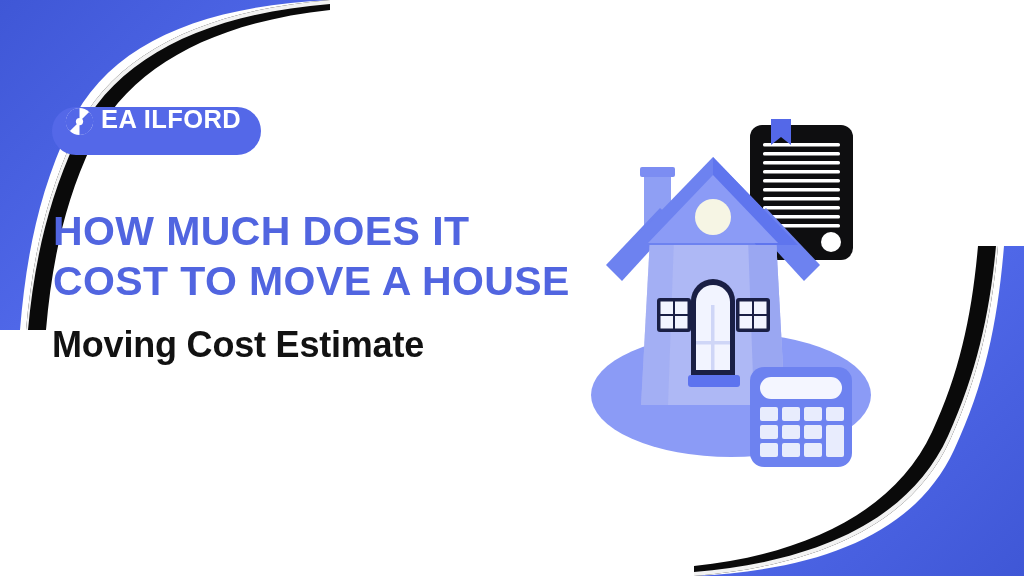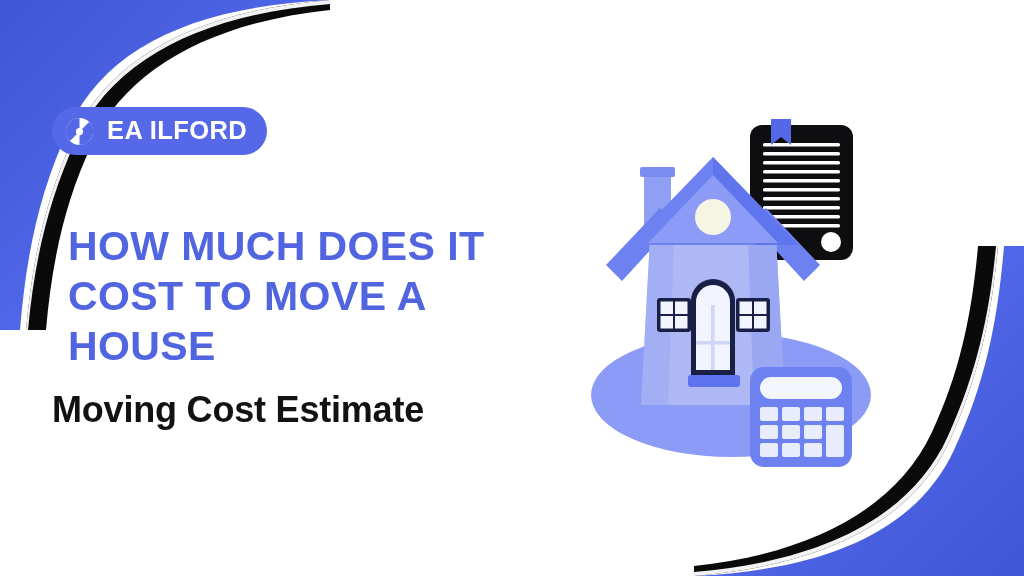--- a/index.html
+++ b/index.html
@@ -40,22 +40,22 @@
     height: 330px;
   }
 
   
   .logo-badge {
     position: absolute;
     left: 52px;
     top: 107px;
     height: 48px;
     display: flex;
-    align-items: center;
-    gap: 13px;
+    align-items: flex-start;
+    gap: 7px;
     padding: 0 20px 0 13px;
     border-radius: 24px;
     background: #5468e8;
     box-sizing: border-box;
   }
   .logo-mark {
     width: 29px;
     height: 29px;
     flex: 0 0 29px;
     display: block;
@@ -71,21 +71,21 @@
   }
 
   
   .copy-block {
     position: absolute;
     left: 52px;
     top: 205px;
     width: 540px;
   }
   .headline {
-    margin: 16px;
+    margin: 1px;
     color: #5165e0;
     font-size: 41px;
     font-weight: 700;
     line-height: 1.22;
     letter-spacing: 0.4px;
     text-transform: uppercase;
     font-family: "Liberation Sans", sans-serif;
   }
   .subhead {
     margin: 17px 0 0 0;

